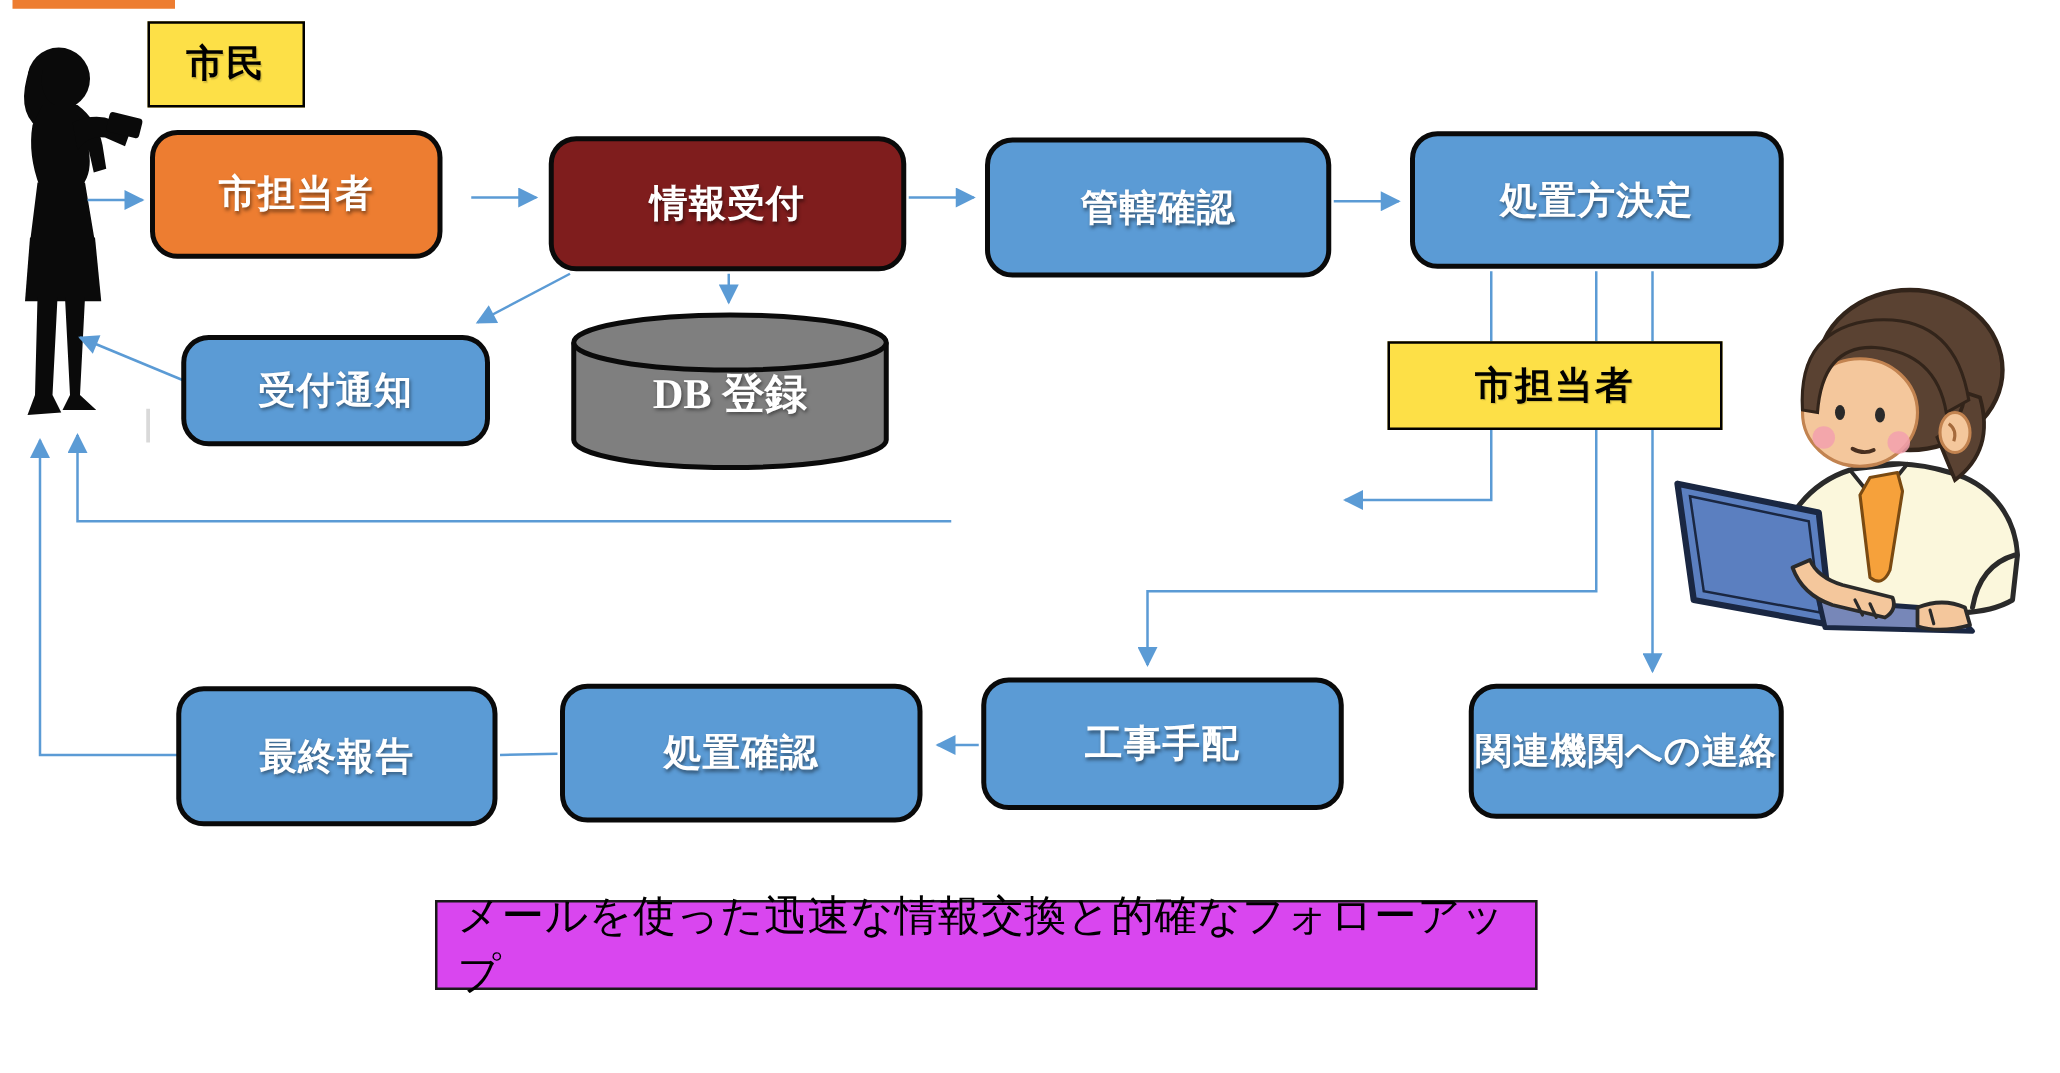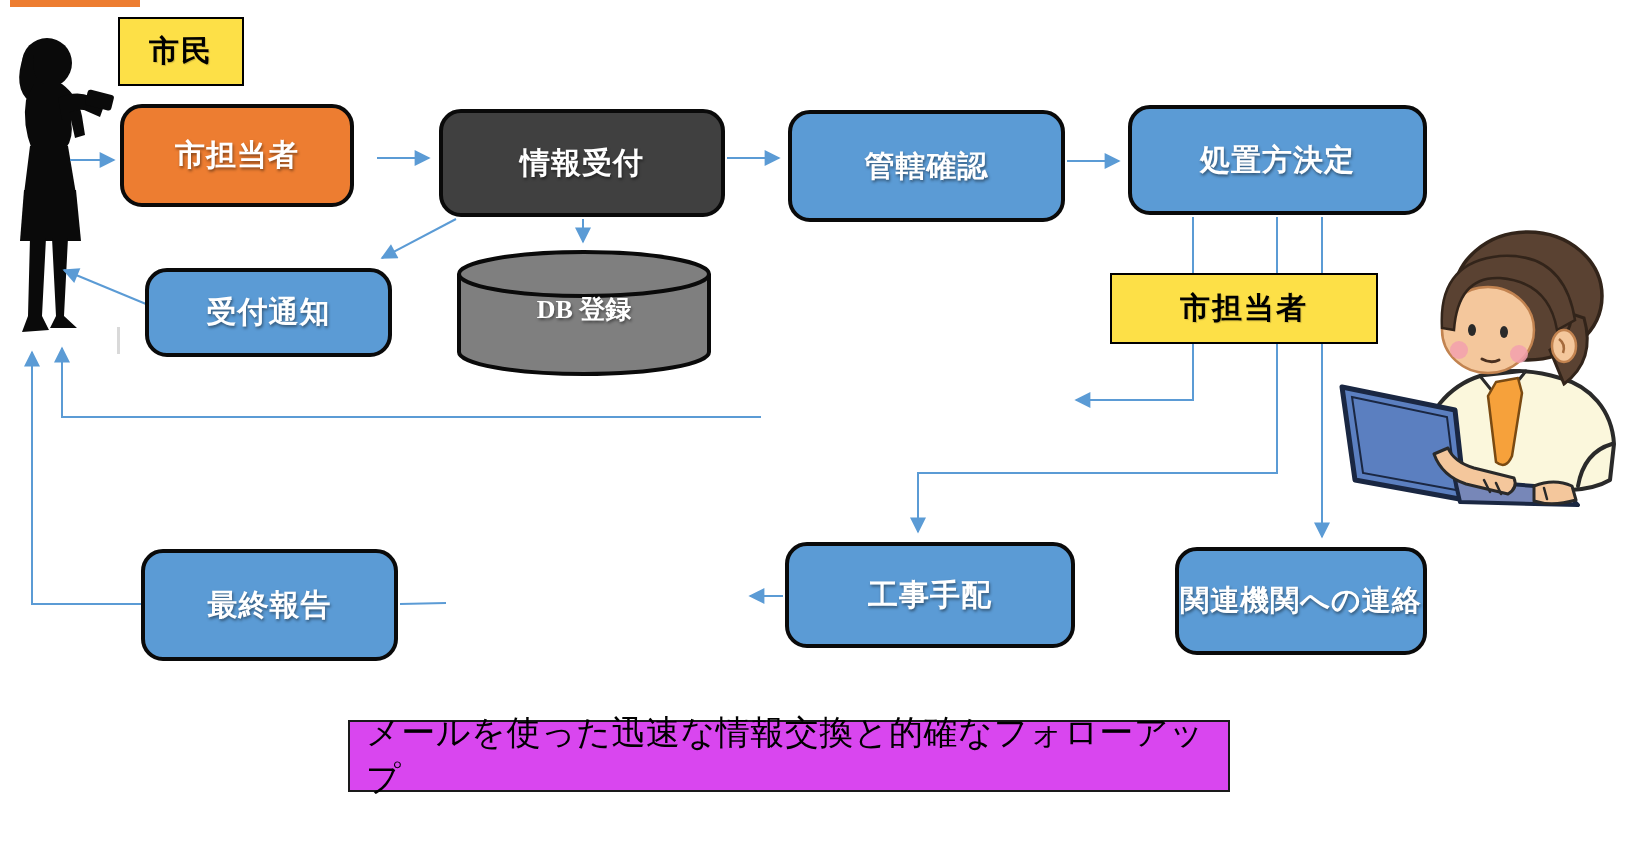--- a/index.html
+++ b/index.html
@@ -5,31 +5,31 @@
   html,body{margin:0;padding:0;background:#ffffff;}
   .stage{position:relative;width:1648px;height:858px;background:#ffffff;overflow:hidden;
          font-family:"Liberation Sans",sans-serif;}
   .layer{position:absolute;left:0;top:0;}
   
   .node{position:absolute;box-sizing:border-box;display:flex;align-items:center;justify-content:center;
         border:4.5px solid #0a0a0a;border-radius:22px;color:#ffffff;font-weight:bold;font-size:30px;
         text-shadow:1px 2px 3px rgba(0,0,0,0.45);z-index:30;letter-spacing:1px;}
   .node-blue{background:#5B9BD5;}
   .node-orange{background:#ED7D31;}
-  .node-gray{background:#404040;}
+  .node-gray{background:#7f1d1d;}
   .label-box{position:absolute;box-sizing:border-box;display:flex;align-items:center;justify-content:center;
         background:#fde047;border:2.5px solid #000000;color:#000000;font-weight:bold;font-size:30px;
         z-index:30;text-shadow:1px 1px 1px rgba(0,0,0,0.18);letter-spacing:2px;}
   .caption-box{position:absolute;box-sizing:border-box;display:flex;align-items:center;
         background:#d946ef;border:2px solid #1a1a1a;color:#000000;font-weight:normal;font-size:34px;
         z-index:30;padding-left:16px;letter-spacing:0.5px;}
   
   .cyl-wrap{position:absolute;left:455px;top:248px;width:258px;height:130px;z-index:30;}
   .cyl-label{position:absolute;left:0;top:44px;width:100%;text-align:center;color:#ffffff;
-        font-family:"Liberation Serif",serif;font-weight:bold;font-size:26px;
+        font-family:"Liberation Serif",serif;font-weight:bold;font-size:34px;
         text-shadow:1px 2px 3px rgba(0,0,0,0.45);}
   
   .top-strip{position:absolute;left:10px;top:0;width:130px;height:7px;background:#ED7D31;z-index:30;}
   .gray-tick{position:absolute;left:117px;top:327px;width:3px;height:27px;background:#D9D9D9;z-index:15;}
   
   .people{z-index:10;}
   .arrows{z-index:20;}
 </style>
 </head>
 <body>
@@ -137,20 +137,23 @@
     <svg width="258" height="130" viewBox="0 0 258 130">
       <path d="M4,26 L4,104 A125,22 0 0 0 254,104 L254,26" fill="#7F7F7F" stroke="#0a0a0a" stroke-width="4"></path>
       <ellipse cx="129" cy="26" rx="125" ry="22" fill="#7F7F7F" stroke="#0a0a0a" stroke-width="4"></ellipse>
     </svg>
     <div class="cyl-label">DB 登録</div>
   </div>
 
   <div class="node node-blue" style="left:141px;top:549px;width:257px;height:112px;">
     <span>最終報告</span>
   </div>
+  <div class="node node-blue" style="left:448px;top:547px;width:290px;height:111px;">
+    <span>処置確認</span>
+  </div>
   <div class="node node-blue" style="left:785px;top:542px;width:290px;height:106px;">
     <span>工事手配</span>
   </div>
   <div class="node node-blue" style="left:1175px;top:547px;width:252px;height:108px;font-size:29px;">
     <span>関連機関への連絡</span>
   </div>
 
   <div class="caption-box" style="left:348px;top:720px;width:882px;height:72px;">
     <span>メールを使った迅速な情報交換と的確なフォローアップ</span>
   </div>

